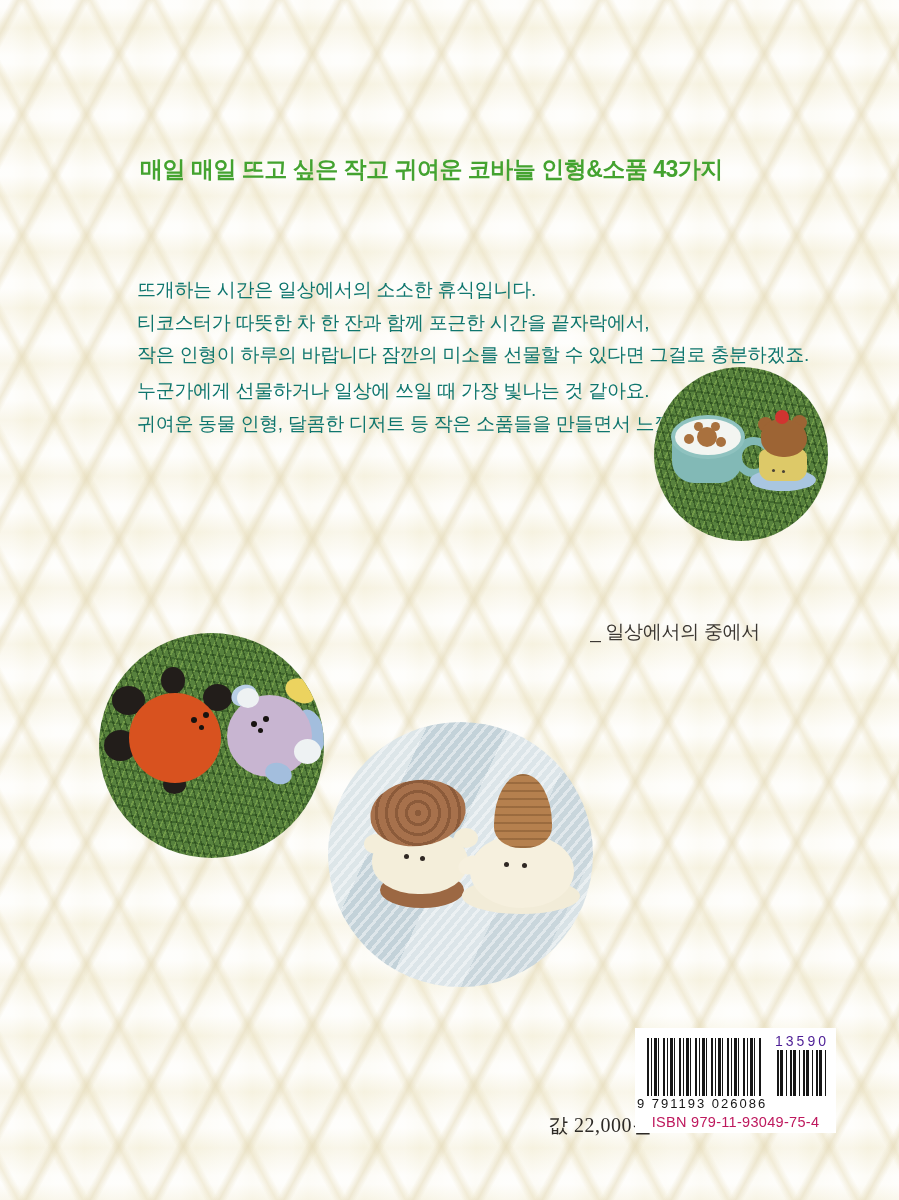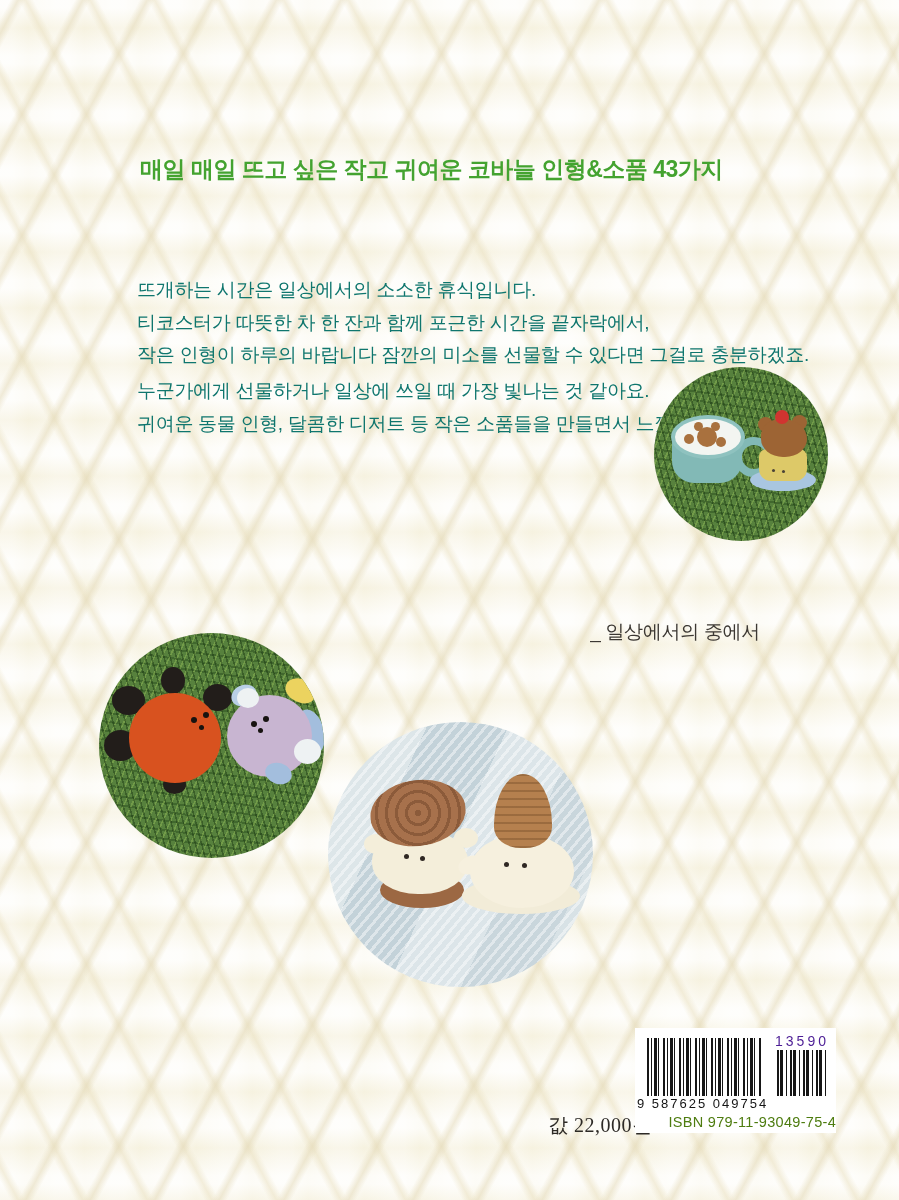--- a/index.html
+++ b/index.html
@@ -112,22 +112,22 @@
     font-size:20px;color:#2d2a26;letter-spacing:0.5px;}
   .barcode-box{position:absolute;left:635px;top:1028px;width:201px;height:105px;background:#ffffff;}
   .ean-bars{position:absolute;left:12px;top:10px;width:116px;height:58px;
     background:repeating-linear-gradient(90deg,#161616 0 2px,#ffffff 2px 4px,#161616 4px 5px,#ffffff 5px 7px,#161616 7px 10px,#ffffff 10px 11px,#161616 11px 12px,#ffffff 12px 16px);}
   .ean-digits{position:absolute;left:2px;top:68px;width:130px;text-align:center;
     font-size:13px;color:#141414;letter-spacing:2px;white-space:nowrap;}
   .addon-num{position:absolute;left:138px;top:5px;width:58px;text-align:center;
     font-size:14px;color:#4c1d95;letter-spacing:3px;}
   .addon-bars{position:absolute;left:142px;top:22px;width:52px;height:46px;
     background:repeating-linear-gradient(90deg,#161616 0 2px,#ffffff 2px 3px,#161616 3px 6px,#ffffff 6px 9px,#161616 9px 10px,#ffffff 10px 13px);}
-  .isbn{position:absolute;left:0;top:86px;width:201px;text-align:right;
-    font-size:14.5px;color:#4d7c0f;letter-spacing:0.3px;}
+  .isbn{position:absolute;left:0;top:86px;width:201px;text-align:center;
+    font-size:14.5px;color:#be185d;letter-spacing:0.3px;}
 </style>
 </head>
 <body>
 
 <div class="page">
   <div class="knit-bg"></div>
 
   <h1 class="headline">
     <span>매일 매일 뜨고 싶은 작고 귀여운 코바늘 인형&amp;소품 43가지</span>
   </h1>
@@ -200,18 +200,18 @@
     <div class="shape cn-body stitch"></div>
     <div class="shape cn-eye1"></div>
     <div class="shape cn-eye2"></div>
     <div class="shape cn-cone"></div>
   </div>
 
   <div class="price">값 22,000원</div>
 
   <div class="barcode-box">
     <div class="ean-bars"></div>
-    <div class="ean-digits">9 587625 049754</div>
+    <div class="ean-digits">9 791193 026086</div>
     <div class="addon-num">13590</div>
     <div class="addon-bars"></div>
     <div class="isbn">ISBN 979-11-93049-75-4</div>
   </div>
 </div>
 
 </body></html>

